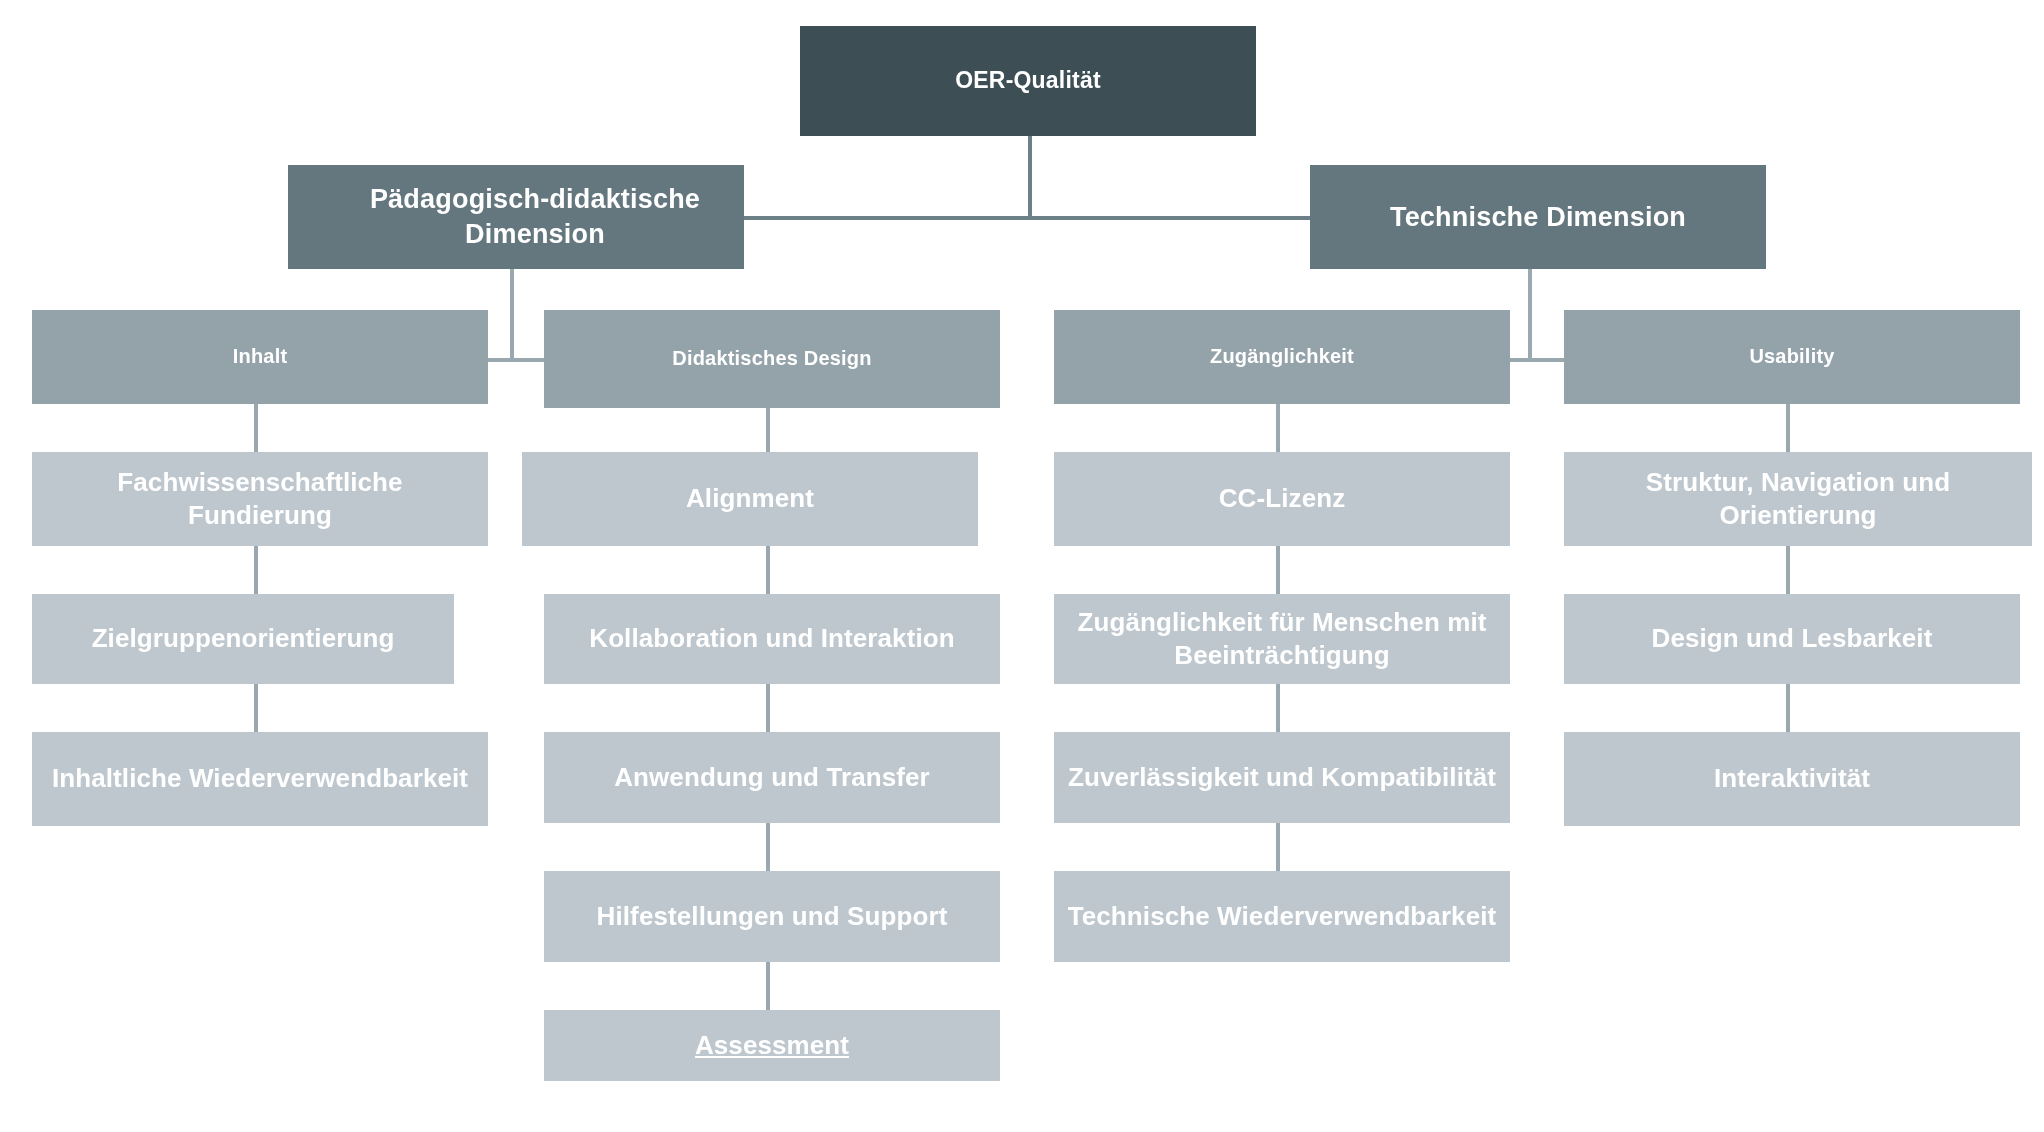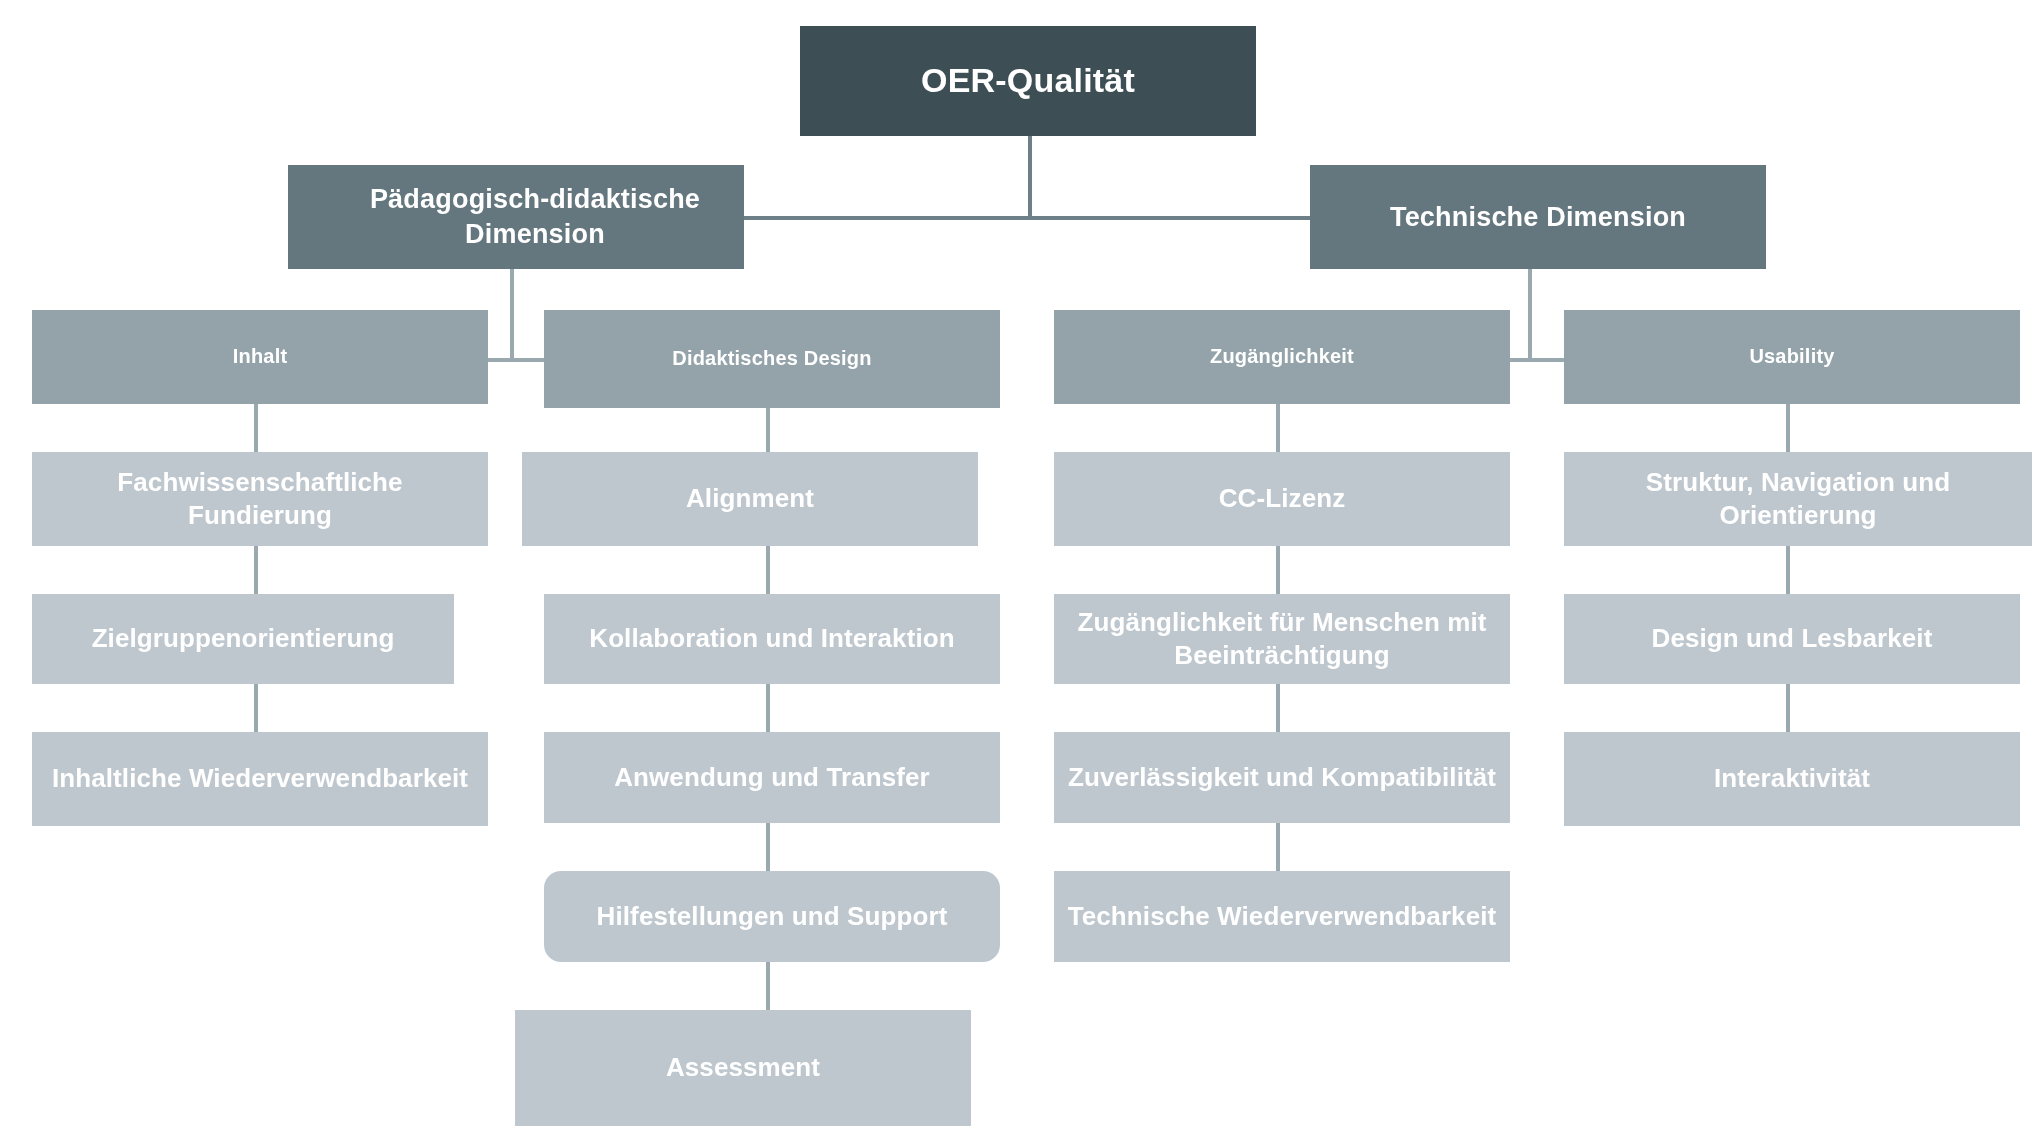--- a/index.html
+++ b/index.html
@@ -27,21 +27,21 @@
     text-align: center;
     color: #ffffff;
     font-weight: bold;
     line-height: 1.28;
     box-sizing: border-box;
     padding: 4px 10px;
     z-index: 3;
   }
   .lvl-root {
     background: #3e4e55;
-    font-size: 34px;
+    font-size: 23px;
     letter-spacing: 0.2px;
   }
   .lvl-dim {
     background: #64767e;
     font-size: 27px;
     letter-spacing: 0.2px;
   }
   .lvl-cat {
     background: #94a3aa;
     font-size: 20px;
@@ -118,23 +118,23 @@
   <div class="node lvl-leaf" style="left:32px; top:594px; width:422px; height:90px;">Zielgruppenorientierung</div>
 
   <div class="node lvl-leaf" style="left:32px; top:732px; width:456px; height:94px;">Inhaltliche Wiederverwendbarkeit</div>
 
   <div class="node lvl-leaf" style="left:522px; top:452px; width:456px; height:94px;">Alignment</div>
 
   <div class="node lvl-leaf" style="left:544px; top:594px; width:456px; height:90px;">Kollaboration und Interaktion</div>
 
   <div class="node lvl-leaf" style="left:544px; top:732px; width:456px; height:91px;">Anwendung und Transfer</div>
 
-  <div class="node lvl-leaf" style="left:544px; top:871px; width:456px; height:91px;border-radius:17px;">Hilfestellungen und Support</div>
+  <div class="node lvl-leaf" style="left:544px; top:871px; width:456px; height:91px;">Hilfestellungen und Support</div>
 
-  <div class="node lvl-leaf" style="left:515px; top:1010px; width:456px; height:116px;">Assessment</div>
+  <div class="node lvl-leaf" style="left:544px; top:1010px; width:456px; height:71px;text-decoration:underline;">Assessment</div>
 
   <div class="node lvl-leaf" style="left:1054px; top:452px; width:456px; height:94px;">CC-Lizenz</div>
 
   <div class="node lvl-leaf" style="left:1054px; top:594px; width:456px; height:90px;">Zugänglichkeit für Menschen mit Beeinträchtigung</div>
 
   <div class="node lvl-leaf" style="left:1054px; top:732px; width:456px; height:91px;">Zuverlässigkeit und Kompatibilität</div>
 
   <div class="node lvl-leaf" style="left:1054px; top:871px; width:456px; height:91px;">Technische Wiederverwendbarkeit</div>
 
   <div class="node lvl-leaf" style="left:1564px; top:452px; width:468px; height:94px;">Struktur, Navigation und Orientierung</div>

